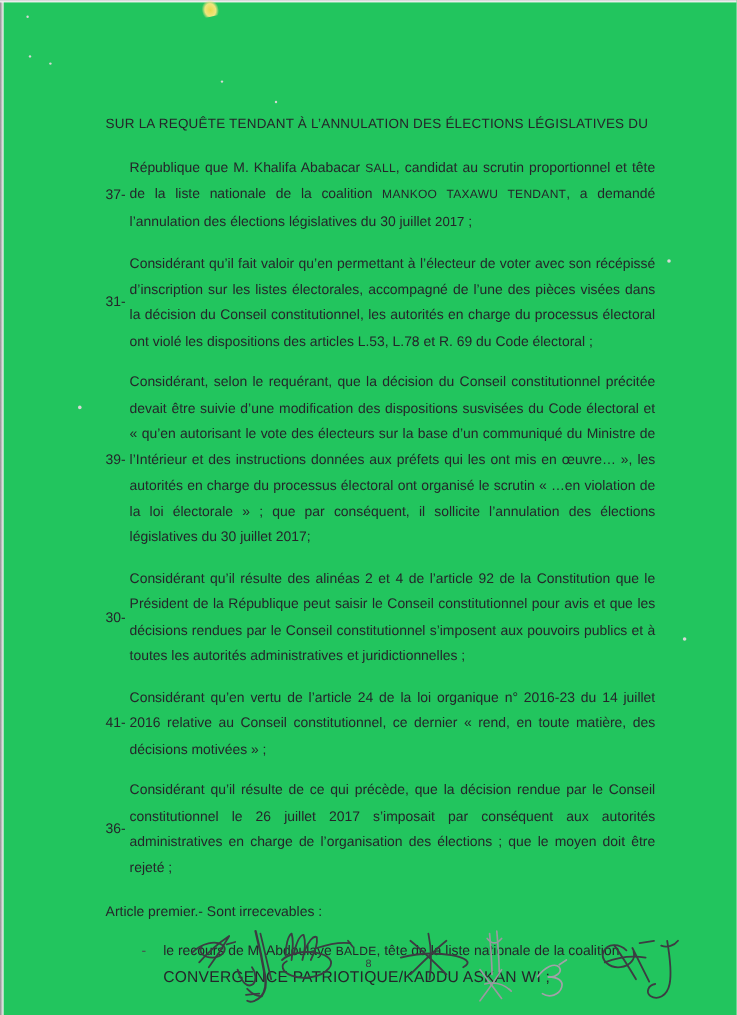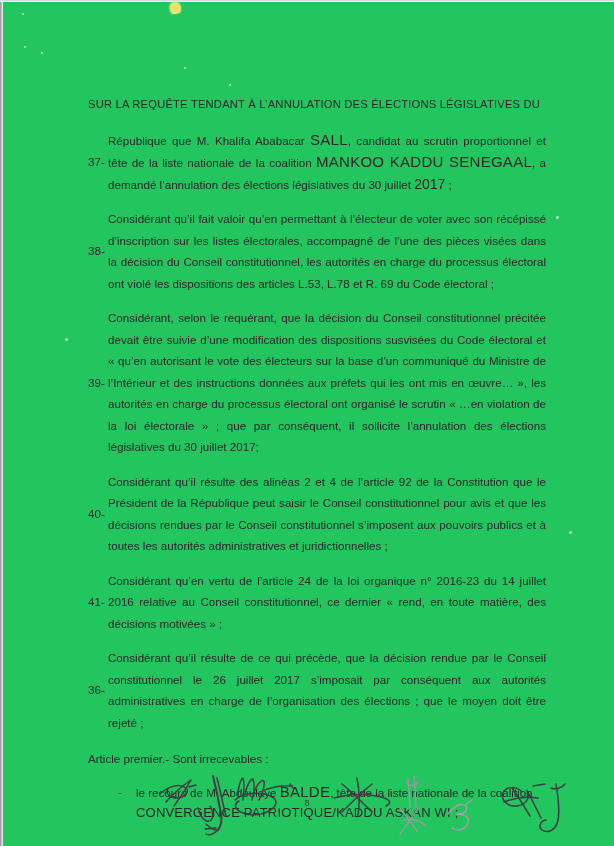--- a/index.html
+++ b/index.html
@@ -72,25 +72,25 @@
     flex: 1 1 auto;
     font-size: 11.6px;
     line-height: 21.5px;
     text-align: justify;
     text-justify: inter-word;
     hyphens: none;
   }
   .clause-body.last-left > :last-child { }
 
   .sc {
-    font-size: 15px;
+    font-size: 10px;
     letter-spacing: 0.25px;
   }
   .num-sm {
-    font-size: 14px;
+    font-size: 11px;
   }
 
   .decide {
     margin-top: 22px;
     margin-left: 14px;
     font-size: 11.8px;
     letter-spacing: 0.3px;
   }
   .article-line {
     margin-top: 19px;
@@ -158,35 +158,35 @@
   <div class="speck" style="left:65px;top:338px;width:3px;height:3px;"></div>
 
   <div class="content">
 
     <div class="heading">
       <div>SUR LA REQUÊTE TENDANT À L’ANNULATION DES ÉLECTIONS LÉGISLATIVES DU</div>
     </div>
 
     <div class="clause">
       <div class="clause-num">37-</div>
-      <div class="clause-body"><span>République que M. Khalifa Ababacar </span><span class="sc">SALL</span><span>, candidat au scrutin proportionnel et tête de la liste  nationale de la coalition </span><span class="sc">MANKOO KADDU SENEGAAL</span><span>, a demandé l’annulation des élections législatives du 30 juillet </span><span class="num-sm">2017</span><span> ;</span></div>
-    </div>
-
-    <div class="clause">
-      <div class="clause-num">38-</div>
+      <div class="clause-body"><span>République que M. Khalifa Ababacar </span><span class="sc">SALL</span><span>, candidat au scrutin proportionnel et tête de la liste  nationale de la coalition </span><span class="sc">MANKOO TAXAWU TENDANT</span><span>, a demandé l’annulation des élections législatives du 30 juillet </span><span class="num-sm">2017</span><span> ;</span></div>
+    </div>
+
+    <div class="clause">
+      <div class="clause-num">31-</div>
       <div class="clause-body">Considérant qu’il fait valoir qu’en permettant à l’électeur de voter avec son récépissé d’inscription sur les listes électorales, accompagné de l’une des pièces visées dans la décision du Conseil constitutionnel, les autorités en charge du processus électoral ont violé les dispositions des articles L.53, L.78 et R. 69 du Code électoral ;</div>
     </div>
 
     <div class="clause">
       <div class="clause-num">39-</div>
       <div class="clause-body">Considérant, selon le requérant, que la décision du Conseil constitutionnel précitée devait être suivie d’une modification des dispositions susvisées du Code électoral et « qu’en autorisant le vote des électeurs sur la base d’un communiqué du Ministre de l’Intérieur et des instructions données aux préfets qui les ont mis en œuvre… », les autorités en charge du processus électoral ont organisé le scrutin « …en violation de la loi électorale » ; que par conséquent, il sollicite l’annulation des élections législatives du 30 juillet 2017;</div>
     </div>
 
     <div class="clause">
-      <div class="clause-num">40-</div>
+      <div class="clause-num">30-</div>
       <div class="clause-body">Considérant qu’il résulte des alinéas 2 et 4 de l’article 92 de la Constitution que le Président de la République peut saisir  le Conseil constitutionnel pour avis et que les décisions rendues par le Conseil constitutionnel s’imposent aux pouvoirs publics et à toutes les autorités administratives et juridictionnelles ;</div>
     </div>
 
     <div class="clause">
       <div class="clause-num">41-</div>
       <div class="clause-body">Considérant qu’en vertu de l’article 24 de la loi organique n° 2016-23 du 14 juillet 2016 relative au Conseil constitutionnel, ce dernier « rend, en toute matière, des décisions motivées » ;</div>
     </div>
 
     <div class="clause">
       <div class="clause-num">36-</div>

